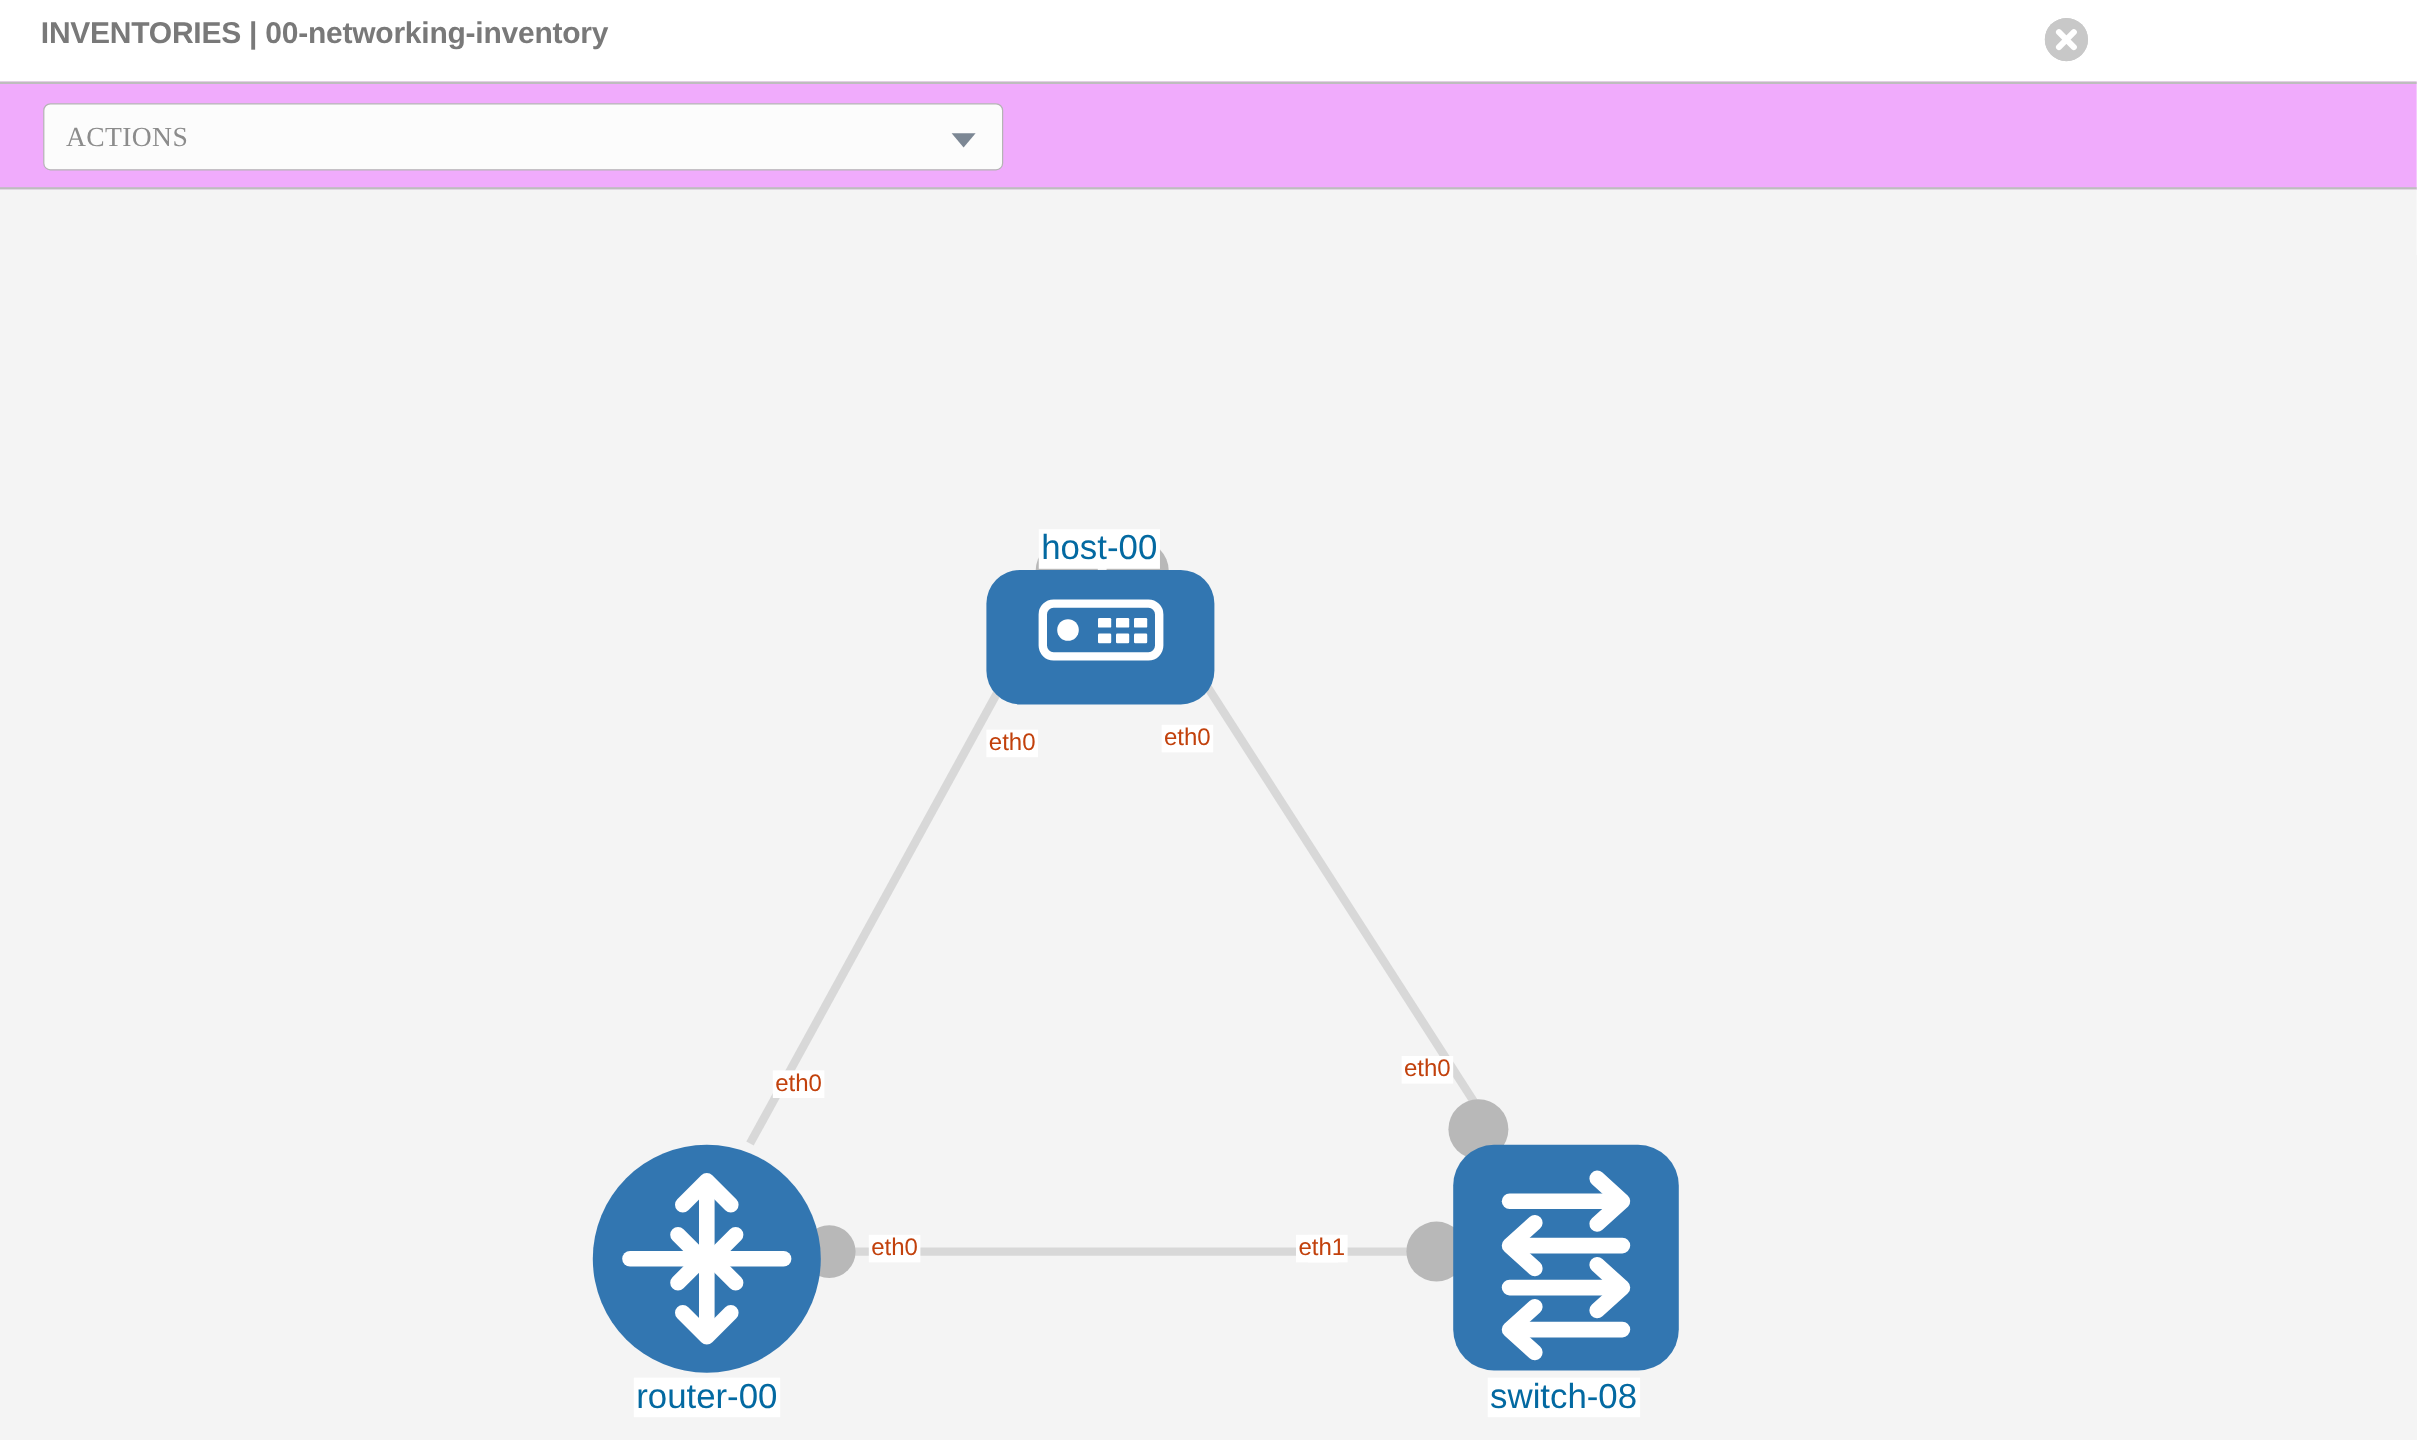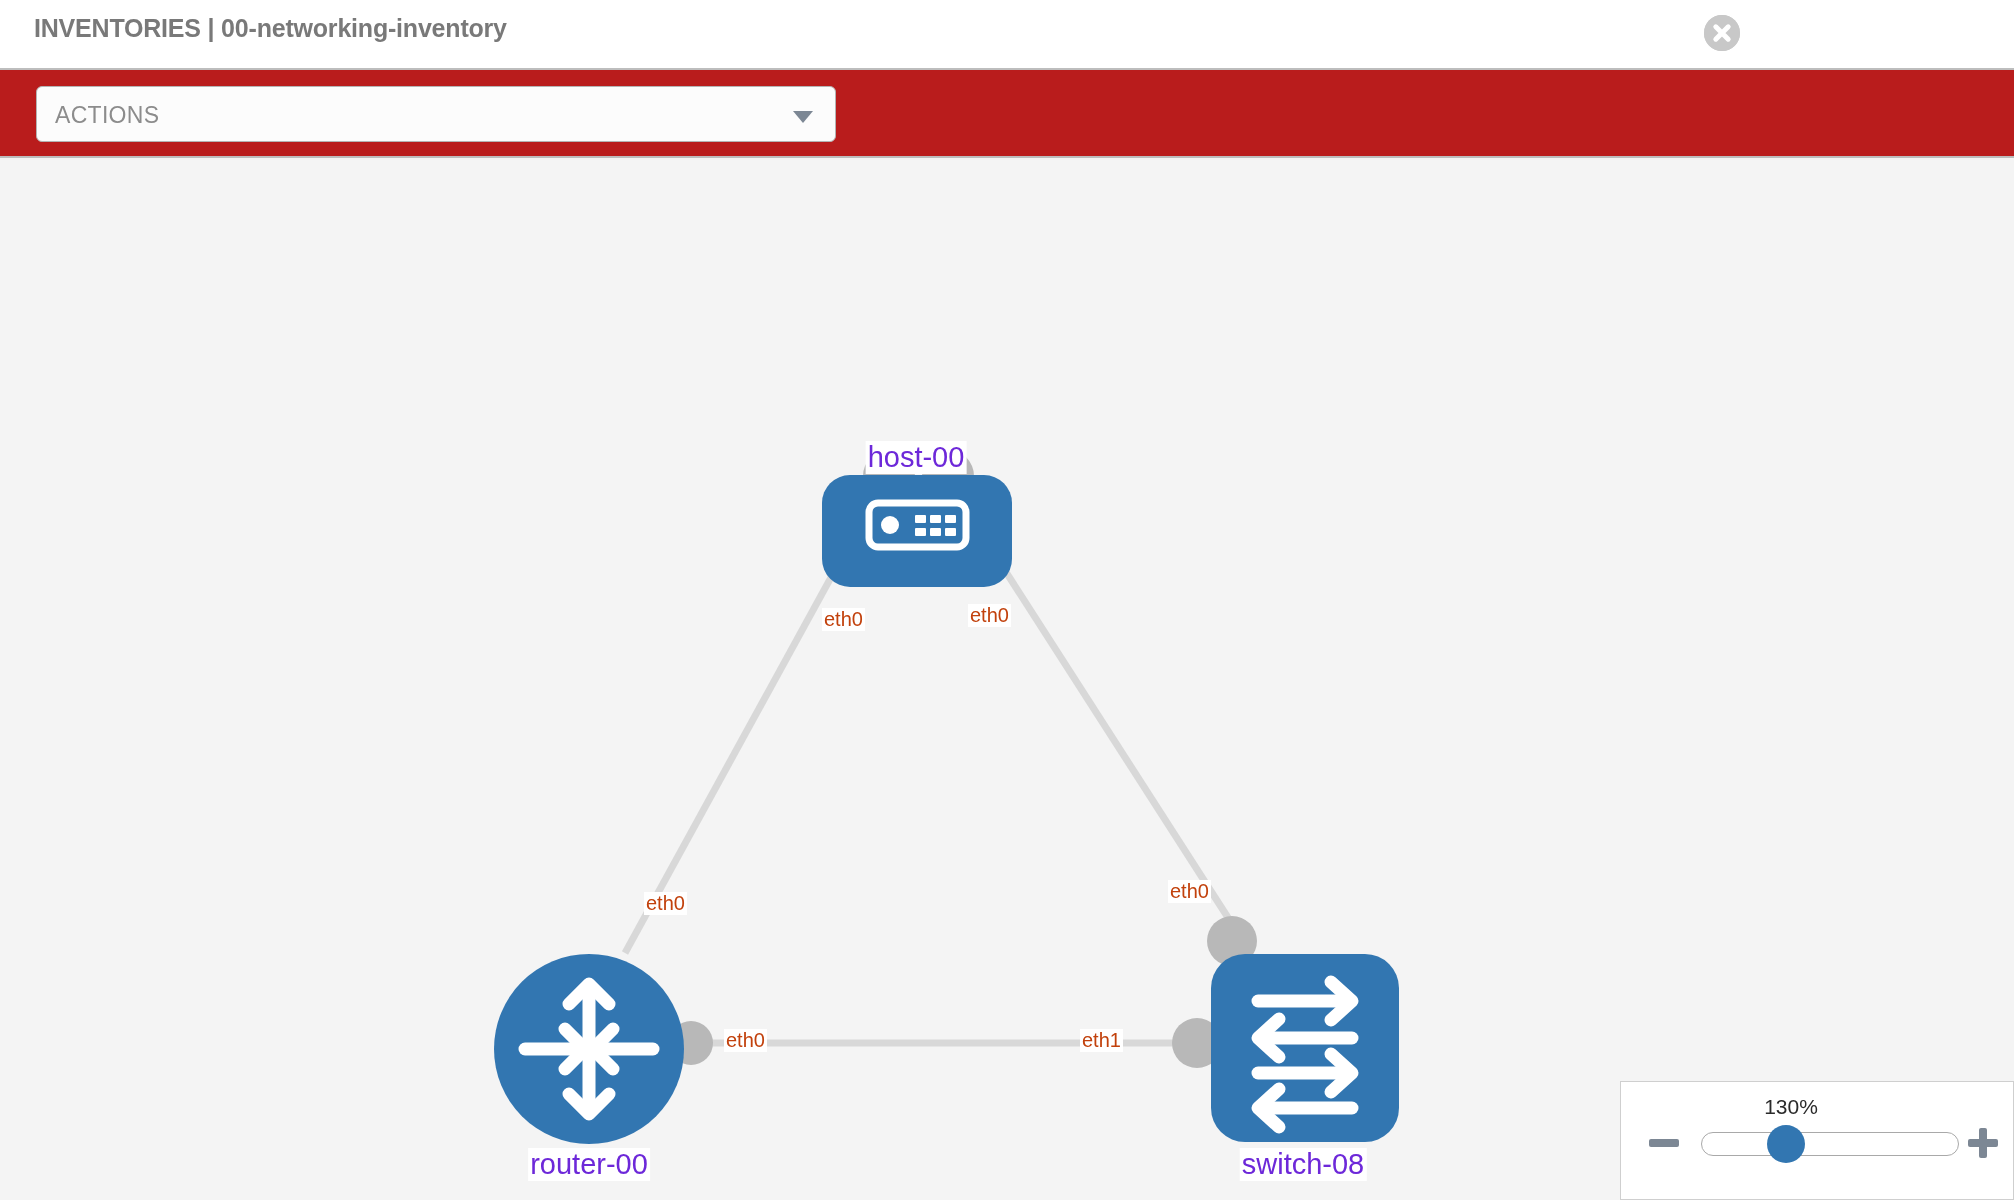--- a/index.html
+++ b/index.html
@@ -49,24 +49,25 @@
     cursor: pointer;
   }
   .close-btn svg { display: block; }
 
   
   .toolbar {
     position: absolute;
     left: 0; top: 68px;
     width: 2014px;
     height: 90px;
-    background: #b91c1c;
+    background: #f0abfc;
     border-top: 2px solid #bdbdbd;
     border-bottom: 2px solid #bdbdbd;
     box-sizing: border-box;
+    font-family: Liberation Serif, serif;
   }
 
   .actions-select {
     position: absolute;
     left: 36px;
     top: 16px;
     width: 800px;
     height: 56px;
     background: #fcfcfc;
     border: 1px solid #b4b4b4;
@@ -139,21 +140,21 @@
     position: absolute;
     left: 0; top: 0;
     width: 2014px;
     height: 1042px;
   }
 
   
   .node-label {
     position: absolute;
     font-size: 29px;
-    color: #6d28d9;
+    color: #0369a1;
     background: #ffffff;
     white-space: nowrap;
     padding: 0 2px;
     transform: translateX(-50%);
   }
   .iface-label {
     position: absolute;
     font-size: 20px;
     color: #c2410c;
     background: #ffffff;
@@ -347,33 +348,14 @@
 
     <div class="iface-label" style="left:1168px; top:722px;">eth0</div>
 
     <div class="iface-label" style="left:724px; top:871px;">eth0</div>
 
     <div class="iface-label" style="left:1090px; top:871px; z-index:1;">etl</div>
 
     <div class="iface-label" style="left:1080px; top:871px; z-index:2;">eth1</div>
   </div>
 
-  <div class="zoom-panel">
-    <div class="zoom-value">130%</div>
-
-    <div class="zoom-minus">
-      <svg width="34" height="34" viewBox="0 0 34 34">
-        <rect x="2" y="13" width="30" height="8" rx="2" fill="#7c8794"></rect>
-      </svg>
-    </div>
-
-    <div class="zoom-track"></div>
-    <div class="zoom-handle"></div>
-
-    <div class="zoom-plus">
-      <svg width="34" height="34" viewBox="0 0 34 34">
-        <rect x="2" y="13" width="30" height="8" rx="2" fill="#7c8794"></rect>
-        <rect x="13" y="2" width="8" height="30" rx="2" fill="#7c8794"></rect>
-      </svg>
-    </div>
-  </div>
 
 </div>
 
 </body></html>

